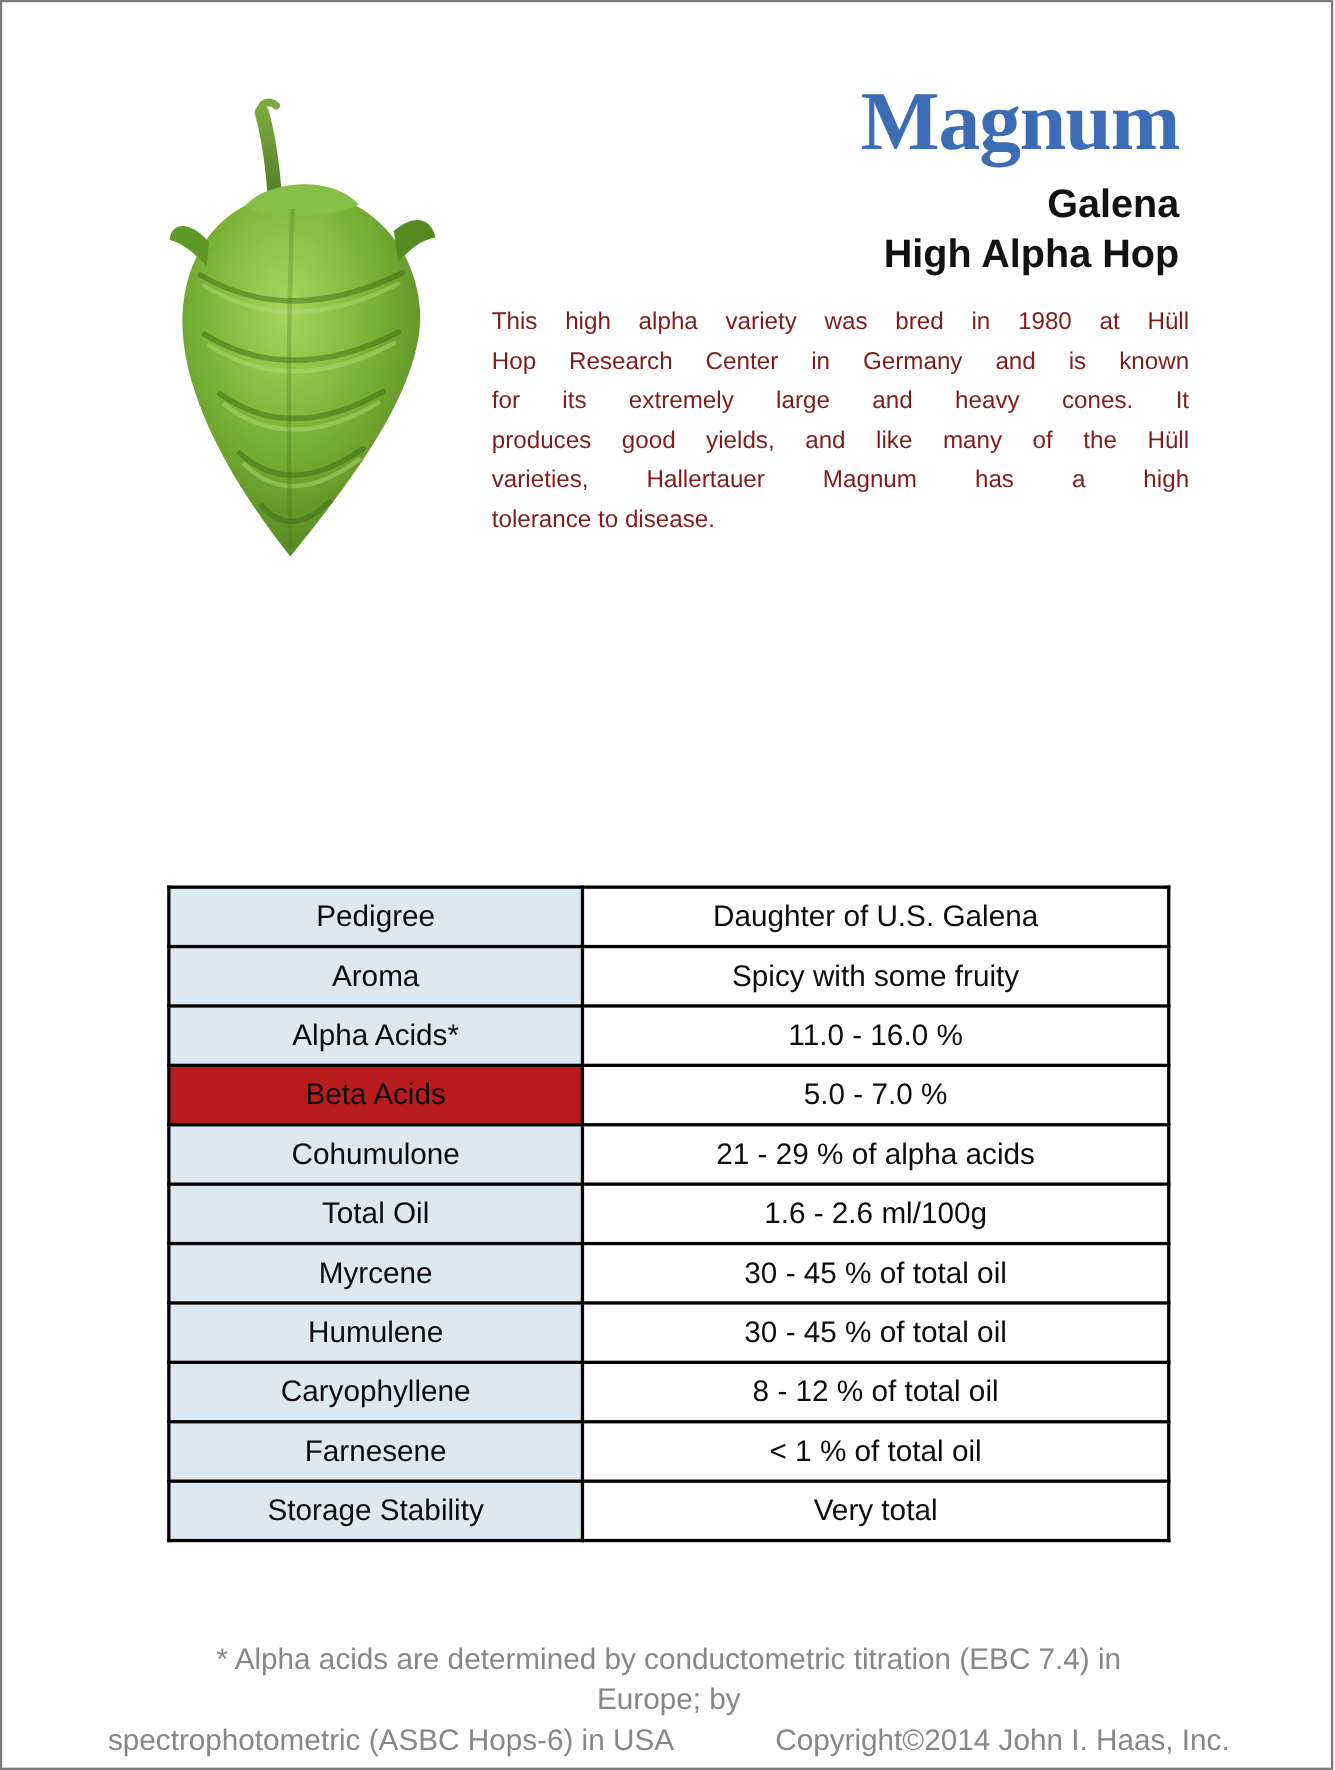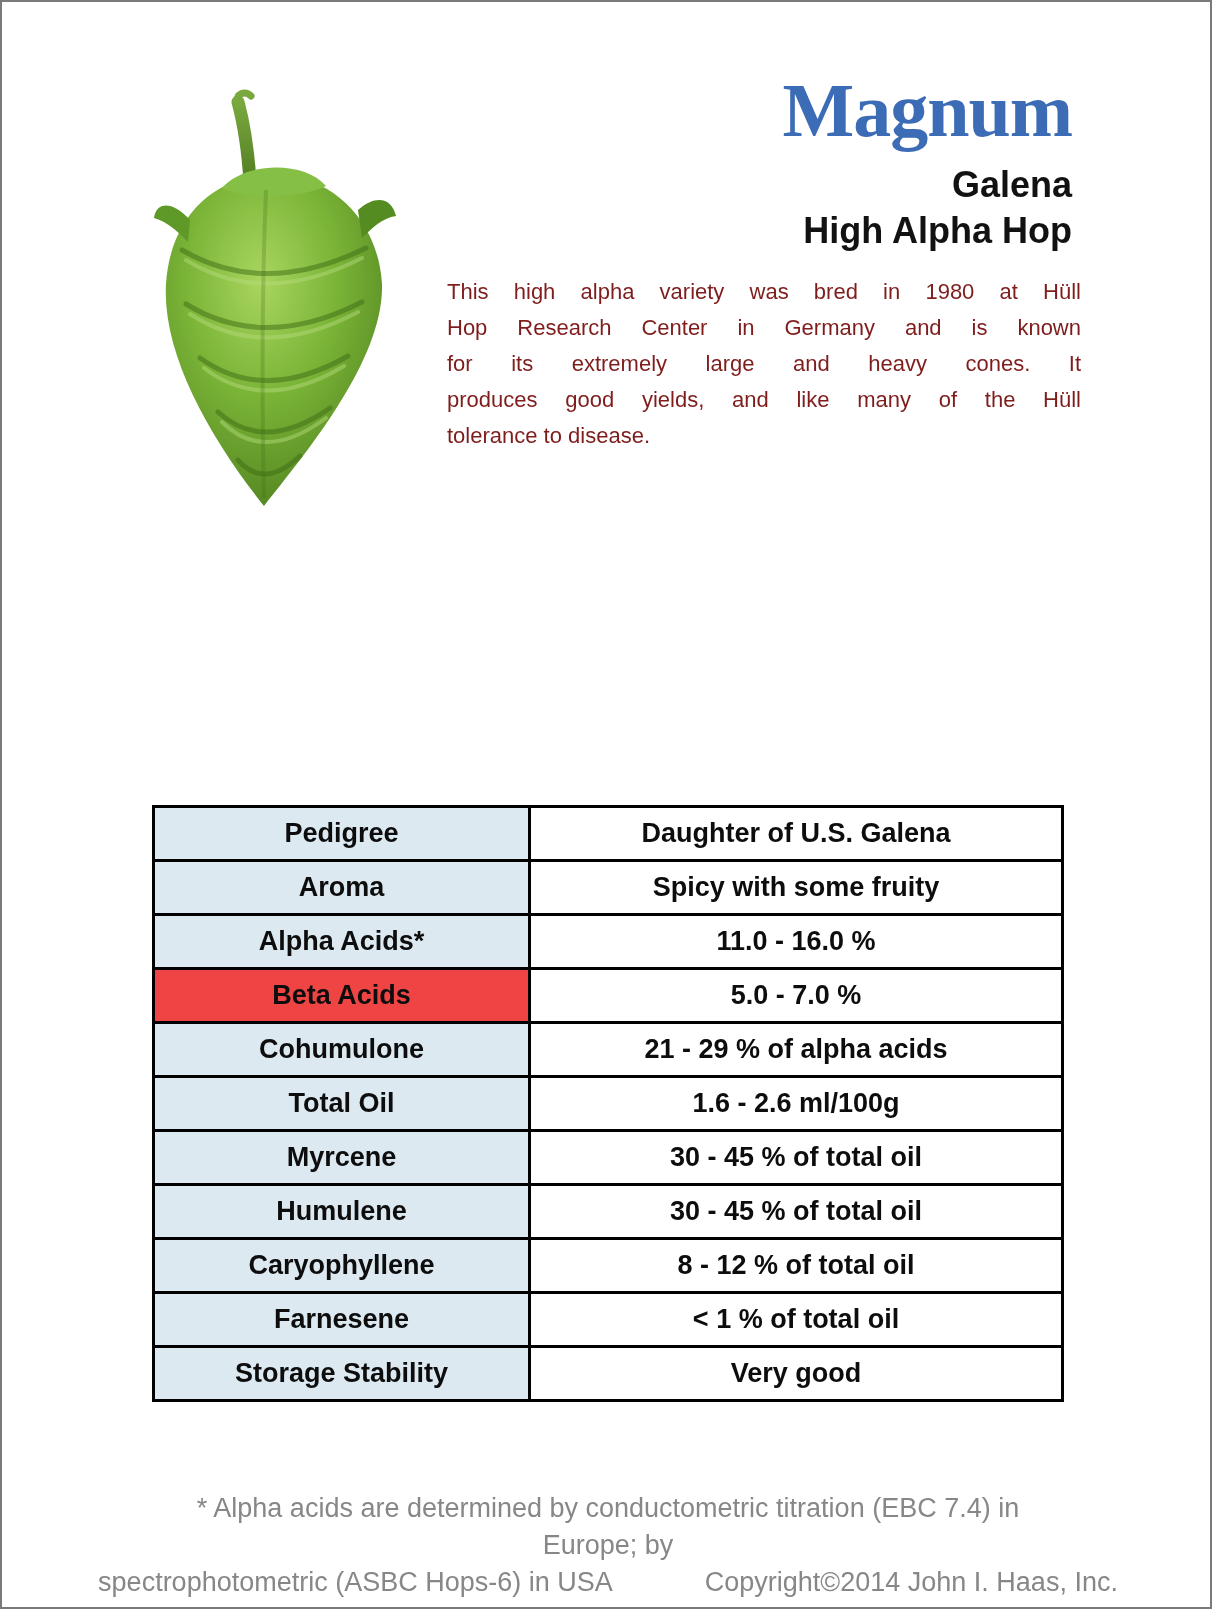--- a/index.html
+++ b/index.html
@@ -69,21 +69,21 @@
     top: 803px;
     width: 912px;
     border-collapse: collapse;
     table-layout: fixed;
   }
   .specs-table td {
     border: 3px solid #0ea5e9;
     height: 51px;
     text-align: center;
     vertical-align: middle;
-    font-weight: bold;
+    font-weight: normal;
     font-size: 27px;
     color: #0d0d0d;
     padding: 0 6px;
   }
   .specs-table td.label-cell { width: 361px; }
   .specs-table td.value-cell { background: #ffffff; }
 
   
   .footnote {
     position: absolute;
@@ -151,39 +151,40 @@
     <h1 class="title" style="color: rgb(59, 108, 181);">Magnum</h1>
     <div class="subtitle">Galena</div>
     <div class="subtitle">High Alpha Hop</div>
   </div>
 
   <div class="description">
       <div class="desc-line">This high alpha variety was bred in 1980 at Hüll</div>
       <div class="desc-line">Hop Research Center in Germany and is known</div>
       <div class="desc-line">for its extremely large and heavy cones.  It</div>
       <div class="desc-line">produces good yields, and like many of the Hüll</div>
+      <div class="desc-line">varieties, Hallertauer Magnum has a high</div>
       <div class="desc-line last">tolerance to disease.</div>
     </div>
 
   <table class="specs-table">
     <tbody>
         <tr>
           <td class="label-cell" style="background: rgb(220, 233, 241); border-color: rgb(0, 0, 0);">Pedigree</td>
           <td class="value-cell" style="border-color: rgb(0, 0, 0);">Daughter of U.S. Galena</td>
         </tr>
         <tr>
           <td class="label-cell" style="background: rgb(220, 233, 241); border-color: rgb(0, 0, 0);">Aroma</td>
           <td class="value-cell" style="border-color: rgb(0, 0, 0);">Spicy with some fruity</td>
         </tr>
         <tr>
           <td class="label-cell" style="background: rgb(220, 233, 241); border-color: rgb(0, 0, 0);">Alpha Acids*</td>
           <td class="value-cell" style="border-color: rgb(0, 0, 0);">11.0 - 16.0 %</td>
         </tr>
         <tr>
-          <td class="label-cell" style="background: #ef4444; border-color: rgb(0, 0, 0); margin-top: 13px;">Beta Acids</td>
+          <td class="label-cell" style="background: #b91c1c; border-color: rgb(0, 0, 0); margin-top: 13px;">Beta Acids</td>
           <td class="value-cell" style="border-color: rgb(0, 0, 0);">5.0 - 7.0 %</td>
         </tr>
         <tr>
           <td class="label-cell" style="background: rgb(220, 233, 241); border-color: rgb(0, 0, 0);">Cohumulone</td>
           <td class="value-cell" style="border-color: rgb(0, 0, 0);">21 - 29 % of alpha acids</td>
         </tr>
         <tr>
           <td class="label-cell" style="background: rgb(220, 233, 241); border-color: rgb(0, 0, 0);">Total Oil</td>
           <td class="value-cell" style="border-color: rgb(0, 0, 0);">1.6 - 2.6 ml/100g</td>
         </tr>
@@ -198,21 +199,21 @@
         <tr>
           <td class="label-cell" style="background: rgb(220, 233, 241); border-color: rgb(0, 0, 0);">Caryophyllene</td>
           <td class="value-cell" style="border-color: rgb(0, 0, 0);">8 - 12 % of total oil</td>
         </tr>
         <tr>
           <td class="label-cell" style="background: rgb(220, 233, 241); border-color: rgb(0, 0, 0);">Farnesene</td>
           <td class="value-cell" style="border-color: rgb(0, 0, 0);">&lt; 1 % of total oil</td>
         </tr>
         <tr>
           <td class="label-cell" style="background: rgb(220, 233, 241); border-color: rgb(0, 0, 0);">Storage Stability</td>
-          <td class="value-cell" style="border-color: rgb(0, 0, 0);">Very good</td>
+          <td class="value-cell" style="border-color: rgb(0, 0, 0);">Very total</td>
         </tr>
       </tbody>
   </table>
 
   <div class="footnote">
     <div class="foot-line1">* Alpha acids are determined by conductometric titration (EBC 7.4) in Europe; by</div>
     <div class="foot-line2">
       <span>spectrophotometric (ASBC Hops-6) in USA</span>
       <span>Copyright©2014 John I. Haas, Inc.</span>
     </div>

